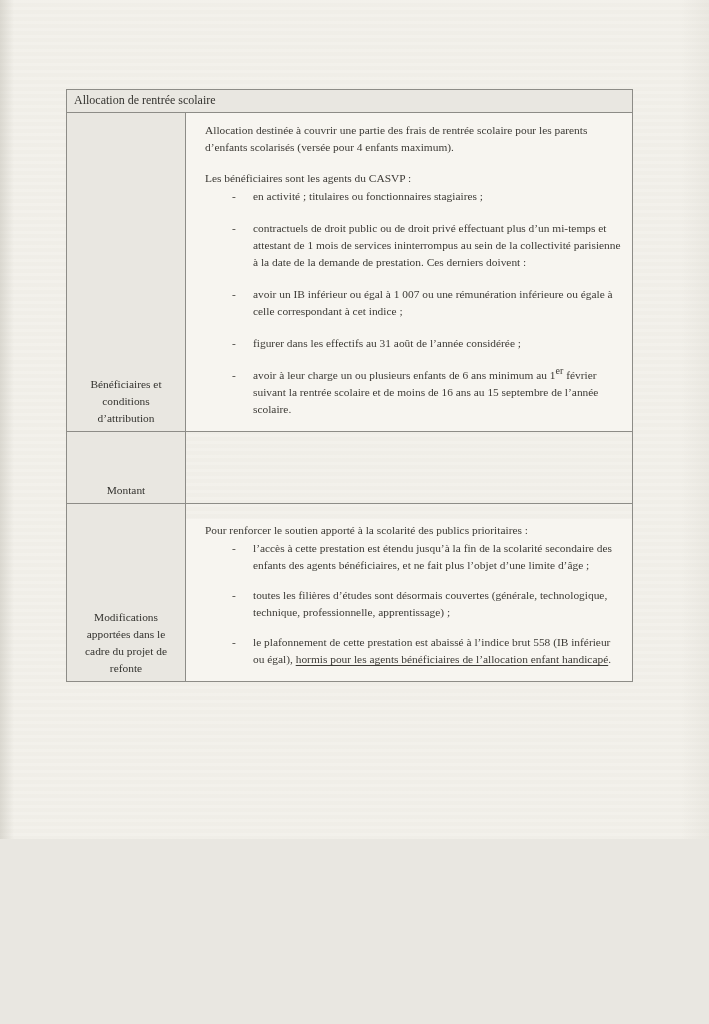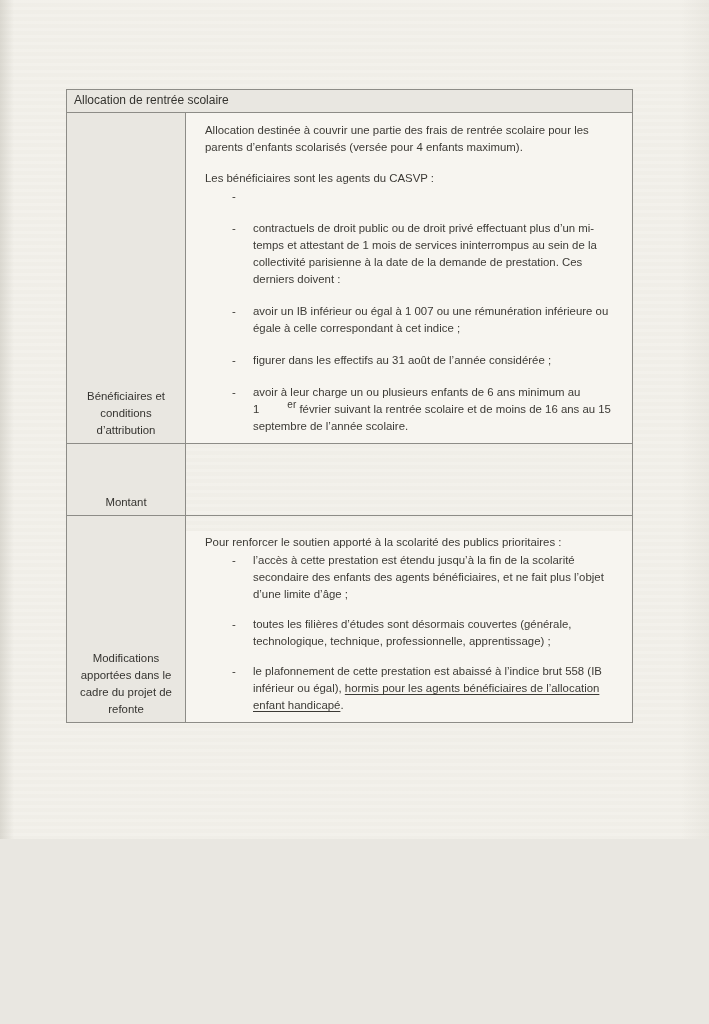--- a/index.html
+++ b/index.html
@@ -12,20 +12,21 @@
     position: relative;
     width: 709px; height: 839px;
     overflow: hidden;
     background:
       linear-gradient(90deg, rgba(189,186,176,0.45) 0px, rgba(242,240,234,0) 14px),
       linear-gradient(90deg, rgba(255,255,255,0) 96%, rgba(210,207,198,0.25) 100%),
       repeating-linear-gradient(180deg,
         rgba(255,255,255,0.05) 0px, rgba(255,255,255,0.05) 3px,
         rgba(205,202,192,0.05) 3px, rgba(205,202,192,0.05) 7px),
       #f2f0ea;
+    font-family: Liberation Serif, serif;
   }
   .doc-table {
     position: absolute;
     left: 66px; top: 89px;
     width: 567px;
     border: 1px solid #8d8c87;
     box-sizing: border-box;
     color: #3c3a35;
     font-size: 11.4px;
     line-height: 17px;
@@ -73,21 +74,20 @@
   }
   .btext { flex: 1 1 auto; padding-right: 2px; }
   .row-modif .t-content { padding-top: 3px; margin-top: 15px; }
   .row-modif .bullet { margin-top: 13px; }
   .row-modif .bullet.first { margin-top: 1px; }
   .row-montant .t-content { padding-top: 7px; }
   sup.sup {
     font-size: 10px;
     line-height: 0;
     vertical-align: super;
-    margin-left: 28px;
   }
   .underlined { text-decoration: underline; text-underline-offset: 2px; }
 </style>
 </head>
 <body>
 
 <div class="page">
 
   <div class="doc-table">
 
@@ -98,20 +98,21 @@
     <div class="t-row row-benef">
       <div class="t-label">
         <span>Bénéficiaires et conditions d’attribution</span>
       </div>
       <div class="t-content">
         <p class="para">Allocation destinée à couvrir une partie des frais de rentrée scolaire pour les parents d’enfants scolarisés (versée pour 4 enfants maximum).</p>
         <p class="para tight">Les bénéficiaires sont les agents du CASVP :</p>
 
         <div class="bullet first">
           <span class="dash">-</span>
+          <span class="btext">en activité ; titulaires ou fonctionnaires stagiaires ;</span>
         </div>
 
         <div class="bullet">
           <span class="dash">-</span>
           <span class="btext">contractuels de droit public ou de droit privé effectuant plus d’un mi-temps et attestant de 1 mois de services ininterrompus au sein de la collectivité parisienne à la date de la demande de prestation. Ces derniers doivent :</span>
         </div>
 
         <div class="bullet">
           <span class="dash">-</span>
           <span class="btext">avoir un IB inférieur ou égal à 1 007 ou une rémunération inférieure ou égale à celle correspondant à cet indice ;</span>

